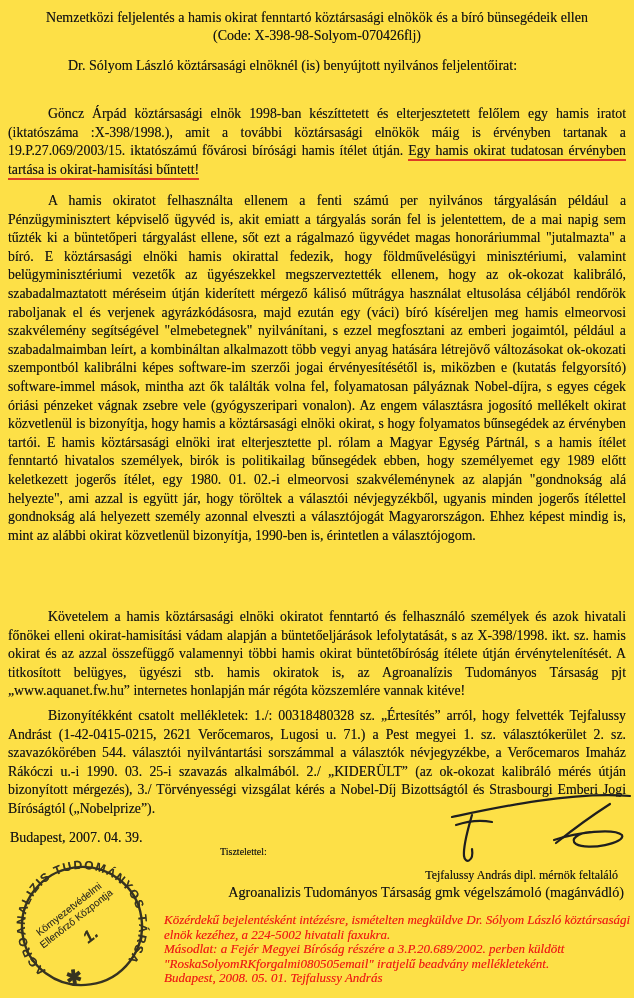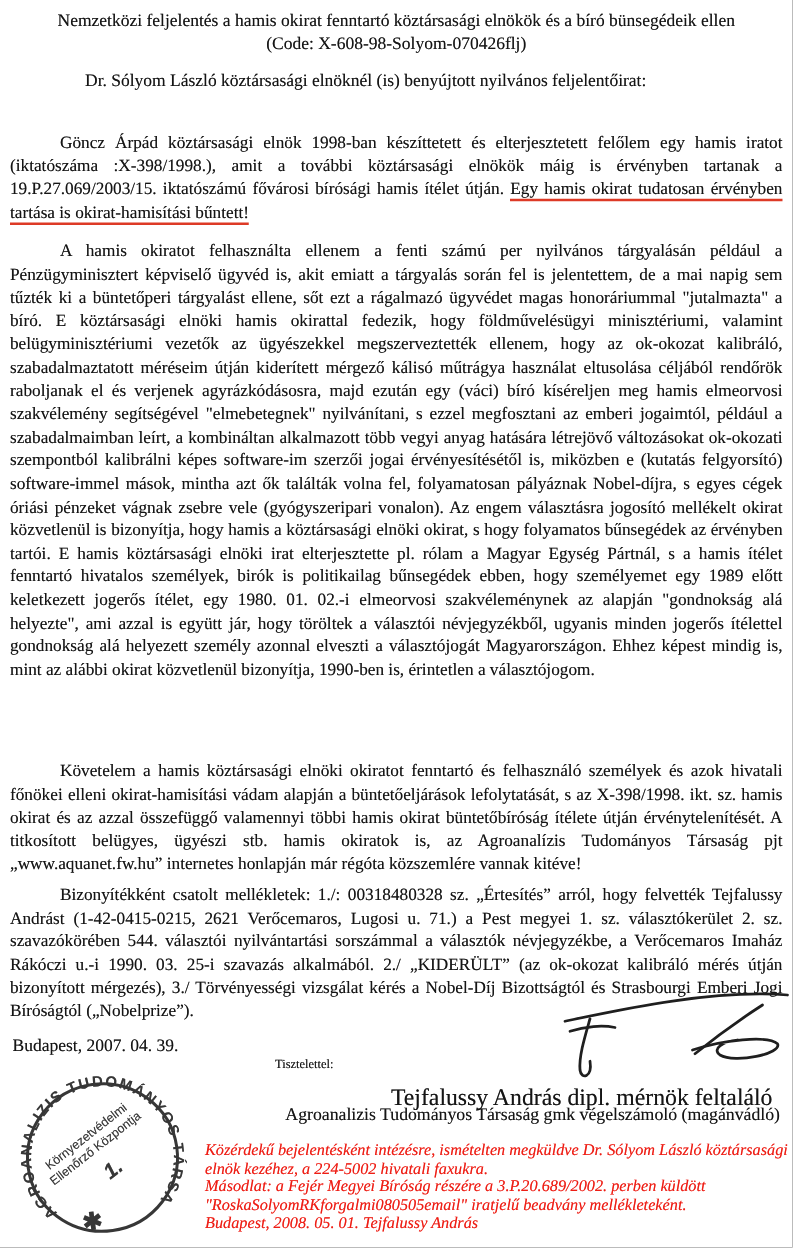--- a/index.html
+++ b/index.html
@@ -6,21 +6,21 @@
     --ink:#151515;
     --note-red:#ee1e15;
     --underline-red:#dd3a26;
     --stamp-ink:#1c1c1c;
   }
   html,body{margin:0;padding:0;background:#888;}
   .page{
     position:relative;
     width:634px;height:998px;
     margin:0 auto;
-    background:#ffffff;
+    background:#fde047;
     overflow:hidden;
     font-family:"Liberation Serif", serif;
     color:var(--ink);
     text-shadow:0 0 0.4px rgba(20,20,20,.55);
   }
   .title{
     position:absolute;top:9px;left:0;width:634px;
     text-align:center;font-size:14px;line-height:17.5px;
   }
   .intro{
@@ -44,21 +44,21 @@
     position:absolute;top:830px;left:10px;font-size:14px;
   }
   .salutation{
     position:absolute;top:846px;left:220px;font-size:10px;
   }
   .signature{
     position:absolute;top:783px;left:438px;
   }
   .signature path{stroke:#1f1f1f;stroke-width:2.2;fill:none;stroke-linecap:round;}
   .signer{
-    position:absolute;top:868px;right:16px;font-size:19px;
+    position:absolute;top:868px;right:16px;font-size:12px;
   }
   .org{
     position:absolute;top:884px;right:10px;font-size:14.2px;
   }
   .stamp{
     position:absolute;top:856px;left:6px;
     transform:rotate(-8deg);
     opacity:.88;
   }
   .stamp ellipse{fill:none;stroke:var(--stamp-ink);stroke-width:2.4;}
@@ -75,21 +75,21 @@
     text-shadow:0 0 0.5px rgba(238,30,21,.6);
   }
 </style>
 </head>
 <body>
 
 <div class="page">
 
   <div class="title">
     <div>Nemzetközi feljelentés a hamis okirat fenntartó köztársasági elnökök és a bíró bünsegédeik ellen</div>
-    <div>(Code: X-608-98-Solyom-070426flj)</div>
+    <div>(Code: X-398-98-Solyom-070426flj)</div>
   </div>
 
   <p class="intro">Dr. Sólyom László köztársasági elnöknél (is) benyújtott nyilvános feljelentőirat:</p>
 
   <p class="para p1"><span>Göncz Árpád köztársasági elnök 1998-ban készíttetett és elterjesztetett felőlem egy hamis iratot (iktatószáma :X-398/1998.), amit a további köztársasági elnökök máig is érvényben tartanak a 19.P.27.069/2003/15. iktatószámú fővárosi bírósági hamis ítélet útján. </span><span class="redline">Egy hamis okirat tudatosan érvényben tartása is okirat-hamisítási bűntett!</span></p>
 
   <p class="para p2">A hamis okiratot felhasználta ellenem a fenti számú per nyilvános tárgyalásán például a Pénzügyminisztert képviselő ügyvéd is, akit emiatt a tárgyalás során fel is jelentettem, de a mai napig sem tűzték ki a büntetőperi tárgyalást ellene, sőt ezt a rágalmazó ügyvédet magas honoráriummal "jutalmazta" a bíró. E köztársasági elnöki hamis okirattal fedezik, hogy földművelésügyi minisztériumi, valamint belügyminisztériumi vezetők az ügyészekkel megszerveztették ellenem, hogy az ok-okozat kalibráló, szabadalmaztatott méréseim útján kiderített mérgező kálisó műtrágya használat eltusolása céljából rendőrök raboljanak el és verjenek agyrázkódásosra, majd ezután egy (váci) bíró kíséreljen meg hamis elmeorvosi szakvélemény segítségével "elmebetegnek" nyilvánítani, s ezzel megfosztani az emberi jogaimtól, például a szabadalmaimban leírt, a kombináltan alkalmazott több vegyi anyag hatására létrejövő változásokat ok-okozati szempontból kalibrálni képes software-im szerzői jogai érvényesítésétől is, miközben e (kutatás felgyorsító) software-immel mások, mintha azt ők találták volna fel, folyamatosan pályáznak Nobel-díjra, s egyes cégek óriási pénzeket vágnak zsebre vele (gyógyszeripari vonalon). Az engem választásra jogosító mellékelt okirat közvetlenül is bizonyítja, hogy hamis a köztársasági elnöki okirat, s hogy folyamatos bűnsegédek az érvényben tartói. E hamis köztársasági elnöki irat elterjesztette pl. rólam a Magyar Egység Pártnál, s a hamis ítélet fenntartó hivatalos személyek, birók is politikailag bűnsegédek ebben, hogy személyemet egy 1989 előtt keletkezett jogerős ítélet, egy 1980. 01. 02.-i elmeorvosi szakvéleménynek az alapján "gondnokság alá helyezte", ami azzal is együtt jár, hogy töröltek a választói névjegyzékből, ugyanis minden jogerős ítélettel gondnokság alá helyezett személy azonnal elveszti a választójogát Magyarországon. Ehhez képest mindig is, mint az alábbi okirat közvetlenül bizonyítja, 1990-ben is, érintetlen a választójogom.</p>
 
   <p class="para p3">Követelem a hamis köztársasági elnöki okiratot fenntartó és felhasználó személyek és azok hivatali főnökei elleni okirat-hamisítási vádam alapján a büntetőeljárások lefolytatását, s az X-398/1998. ikt. sz. hamis okirat és az azzal összefüggő valamennyi többi hamis okirat büntetőbíróság ítélete útján érvénytelenítését. A titkosított belügyes, ügyészi stb. hamis okiratok is, az Agroanalízis Tudományos Társaság pjt „www.aquanet.fw.hu” internetes honlapján már régóta közszemlére vannak kitéve!</p>
 

